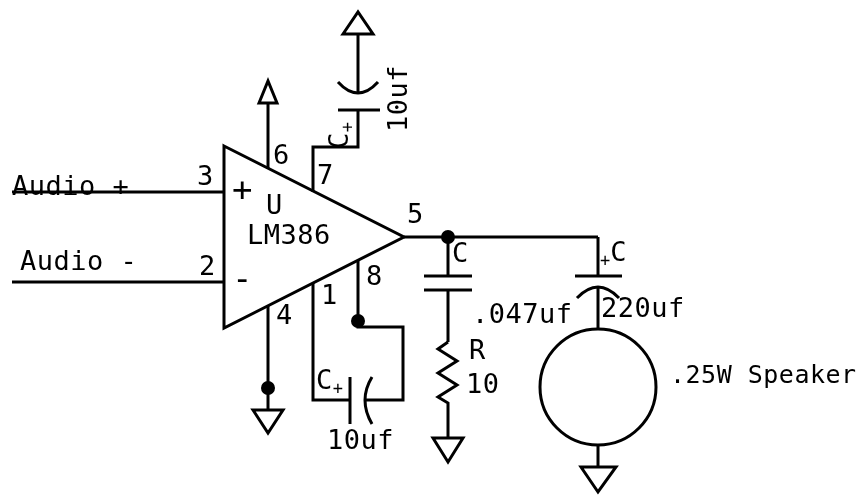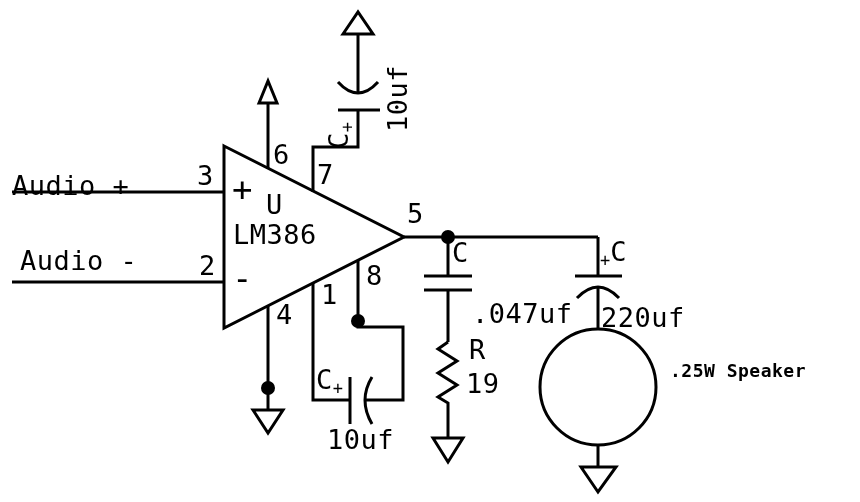--- a/index.html
+++ b/index.html
@@ -17,21 +17,21 @@
     white-space:pre;
     letter-spacing:0.5px;
   }
   .lbl sub{
     font-size:17px;
     line-height:0;
     vertical-align:-0.28em;
     letter-spacing:0;
   }
   .big-sign{font-size:34px;}
-  .small-lbl{font-size:18px;font-weight:bold;}
+  .small-lbl{font-size:25px;}
   .rot{
     transform-origin:0 0;
     transform:rotate(-90deg);
   }
 </style>
 </head>
 <body>
 
 <svg id="schematic-canvas" width="860" height="502" viewBox="0 0 860 502" xmlns="http://www.w3.org/2000/svg">
   <g stroke="#000000" stroke-width="3" fill="none" stroke-linejoin="miter">
@@ -97,29 +97,29 @@
 <div class="lbl" style="left:273px;top:141px">6</div>
 <div class="lbl" style="left:317px;top:161px">7</div>
 <div class="lbl" style="left:407px;top:200px">5</div>
 <div class="lbl" style="left:366px;top:262px">8</div>
 <div class="lbl" style="left:321px;top:281px">1</div>
 <div class="lbl" style="left:276px;top:301px">4</div>
 
 <div class="lbl big-sign" style="left:232px;top:172px">+</div>
 <div class="lbl big-sign" style="left:232px;top:261px">-</div>
 <div class="lbl" style="left:266px;top:191px">U</div>
-<div class="lbl" style="left:233px;top:221px">LM386</div>
+<div class="lbl" style="left:247px;top:221px">LM386</div>
 
 <div class="lbl rot" style="left:325px;top:149px"><span>C</span><sub>+</sub></div>
 <div class="lbl rot" style="left:384px;top:132px">10uf</div>
 
 <div class="lbl" style="left:452px;top:239px">C</div>
 <div class="lbl" style="left:472px;top:300px">.047uf</div>
 <div class="lbl" style="left:469px;top:336px">R</div>
-<div class="lbl" style="left:466px;top:370px">19</div>
+<div class="lbl" style="left:466px;top:370px">10</div>
 
 <div class="lbl" style="left:600px;top:238px"><sub>+</sub><span>C</span></div>
-<div class="lbl" style="left:601px;top:304px">220uf</div>
+<div class="lbl" style="left:601px;top:294px">220uf</div>
 
 <div class="lbl small-lbl" style="left:670px;top:362px">.25W Speaker</div>
 
 <div class="lbl" style="left:316px;top:366px"><span>C</span><sub>+</sub></div>
 <div class="lbl" style="left:327px;top:426px">10uf</div>
 
 </body></html>

